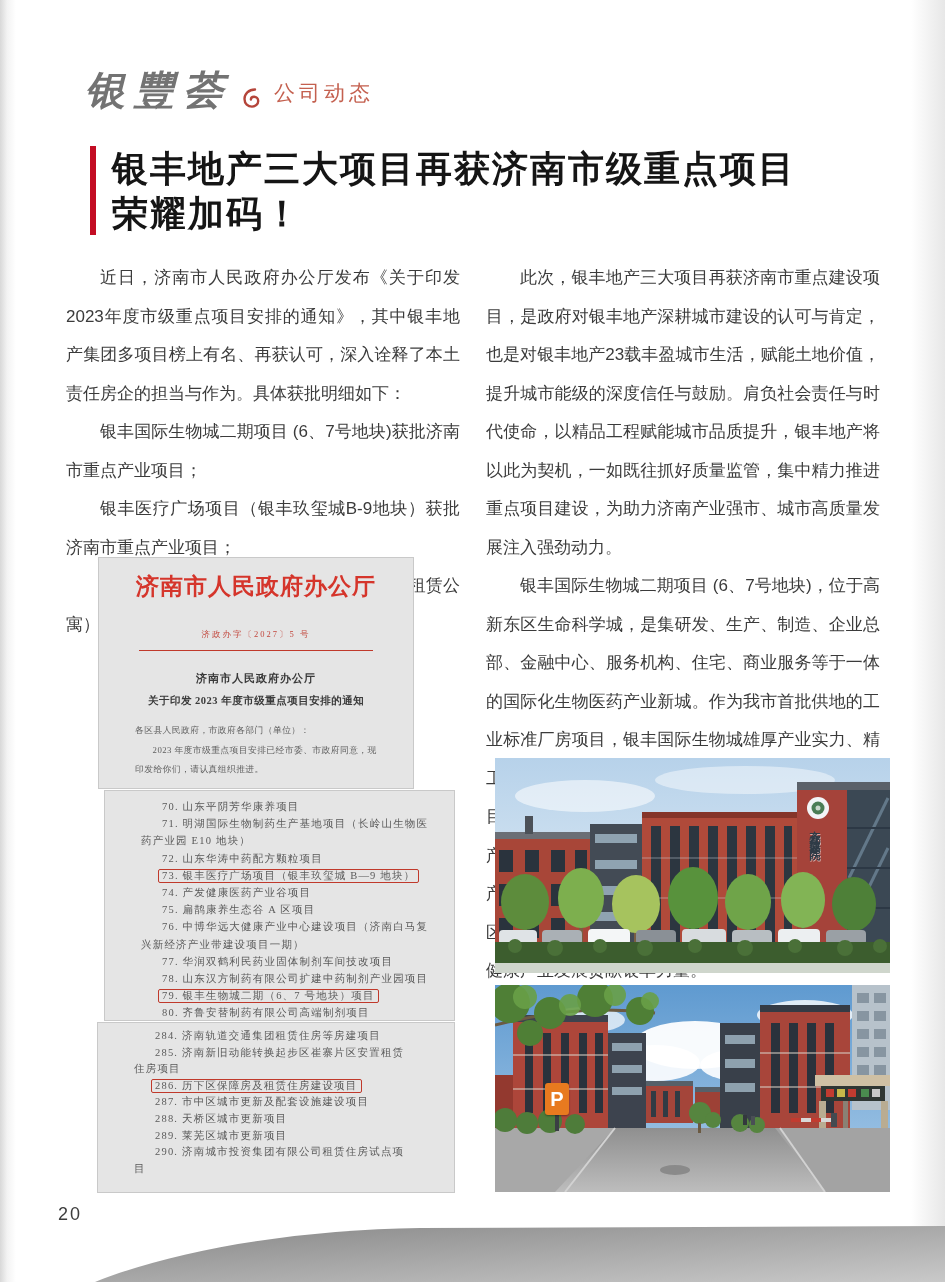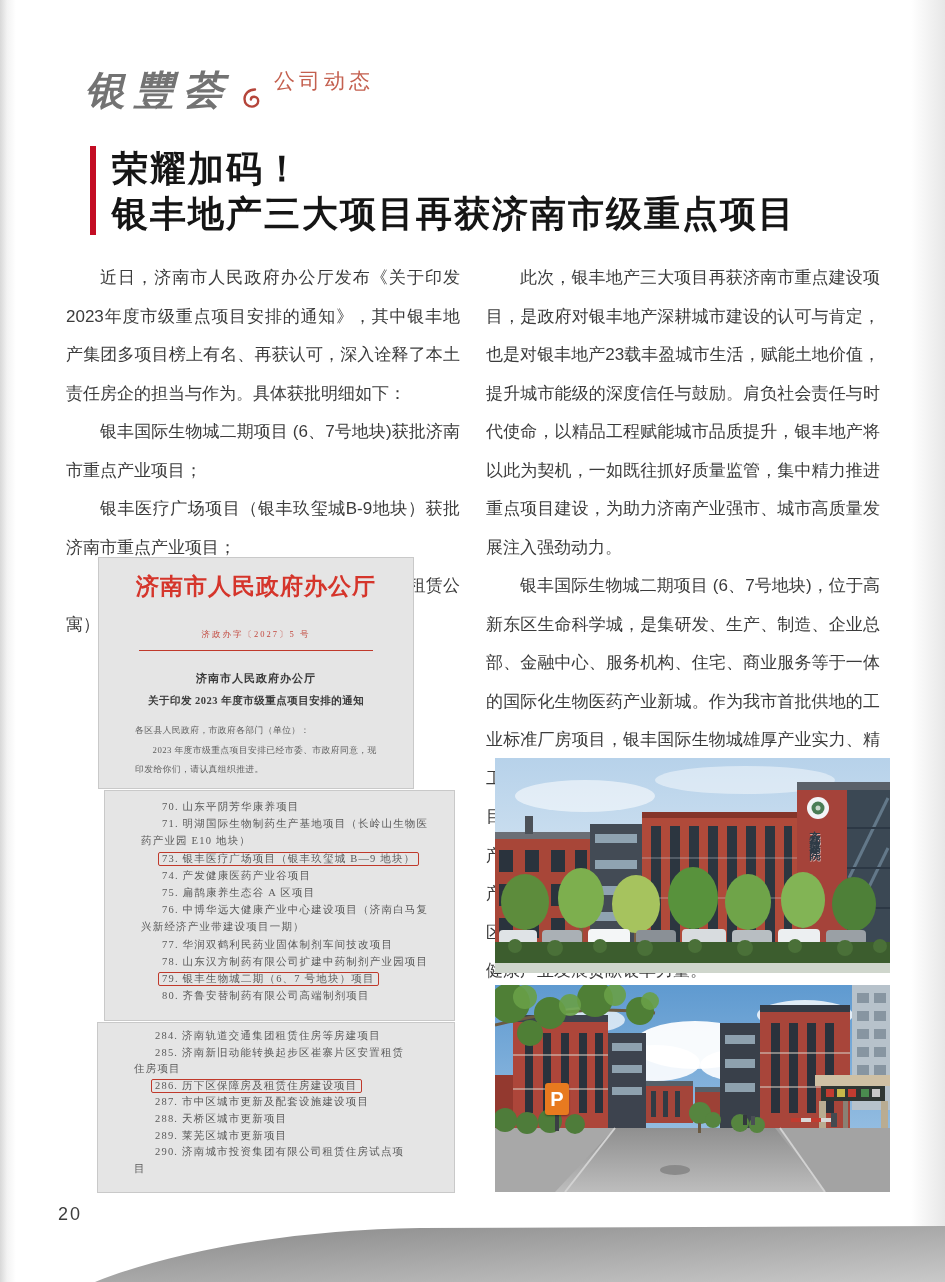--- a/index.html
+++ b/index.html
@@ -12,21 +12,21 @@
     background:linear-gradient(to right,#d8d8d8,#f3f3f3 45%,rgba(255,255,255,0));}
   .edge-right{position:absolute;right:0;top:0;width:34px;height:100%;
     background:linear-gradient(to left,#e7e7e7,rgba(255,255,255,0));}
   .page-curl{position:absolute;left:0;bottom:0;width:945px;height:56px;}
 
   
   .brand{position:absolute;left:85px;top:66px;display:flex;align-items:flex-end;gap:10px;}
   .brand-script{font-family:"DejaVu Serif",serif;font-style:italic;font-weight:bold;
     font-size:40px;line-height:48px;color:#737373;letter-spacing:9px;}
   .swirl{width:22px;height:22px;margin-bottom:5px;}
-  .section-label{font-size:21px;color:#c4604f;letter-spacing:4px;margin-bottom:19px;font-weight:500;}
+  .section-label{font-size:21px;color:#c4604f;letter-spacing:4px;margin-bottom:7px;font-weight:500;}
 
   
   .headline{position:absolute;left:90px;top:146px;display:flex;gap:16px;}
   .headline-bar{width:6px;height:89px;background:#c30d23;flex:none;}
   .headline-text h1{margin:0;font-size:36px;line-height:45px;font-weight:800;color:#151515;
     letter-spacing:2px;font-family:"Liberation Sans",sans-serif;}
 
   
   .col{position:absolute;top:259px;width:394px;font-size:17px;line-height:38.5px;color:#3b3b3b;
     text-align:justify;}
@@ -80,22 +80,22 @@
     <span class="brand-script">银豐荟</span>
     <svg class="swirl" viewBox="0 0 22 22">
       <path d="M13 2.5 C6.5 2.5 2.5 7.2 2.5 12 C2.5 16.6 6 19.6 10 19.6 C13.6 19.6 16.2 17 16.2 14 C16.2 11.4 14.3 9.7 12 9.7 C10.2 9.7 8.9 11 8.9 12.6" fill="none" stroke="#b5453a" stroke-width="2.4" stroke-linecap="round"></path>
     </svg>
     <span class="section-label">公司动态</span>
   </div>
 
   <div class="headline">
     <div class="headline-bar"></div>
     <div class="headline-text">
+      <h1>银丰地产三大项目再获济南市级重点项目</h1>
       <h1>荣耀加码！</h1>
-      <h1>银丰地产三大项目再获济南市级重点项目</h1>
     </div>
   </div>
 
   <div class="col col-left">
 
   <p>近日，济南市人民政府办公厅发布《关于印发2023年度市级重点项目安排的通知》，其中银丰地产集团多项目榜上有名、再获认可，深入诠释了本土责任房企的担当与作为。具体获批明细如下：</p>
       <p>银丰国际生物城二期项目 (6、7号地块)获批济南市重点产业项目；</p>
       <p>银丰医疗广场项目（银丰玖玺城B-9地块）获批济南市重点产业项目；</p>
       <p>历下区保障房及租赁住房建设项目（银丰租赁公寓）获批济南市重点社会民生保障项目。</p>
     </div>
@@ -117,20 +117,21 @@
       <p class="indent">2023 年度市级重点项目安排已经市委、市政府同意，现印发给你们，请认真组织推进。</p>
     </div>
   </div>
 
   <div class="doc-panel doc-panel-2">
 
       <p class="doc-item"><span>70. 山东平阴芳华康养项目</span></p>
 
       <p class="doc-item"><span>71. 明湖国际生物制药生产基地项目（长岭山生物医药产业园 E10 地块）</span></p>
 
+      <p class="doc-item"><span>72. 山东华涛中药配方颗粒项目</span></p>
 
       <p class="doc-item"><span class="boxed-red">73. 银丰医疗广场项目（银丰玖玺城 B—9 地块）</span></p>
 
       <p class="doc-item"><span>74. 产发健康医药产业谷项目</span></p>
 
       <p class="doc-item"><span>75. 扁鹊康养生态谷 A 区项目</span></p>
 
       <p class="doc-item"><span>76. 中博华远大健康产业中心建设项目（济南白马复兴新经济产业带建设项目一期）</span></p>
 
       <p class="doc-item"><span>77. 华润双鹤利民药业固体制剂车间技改项目</span></p>

